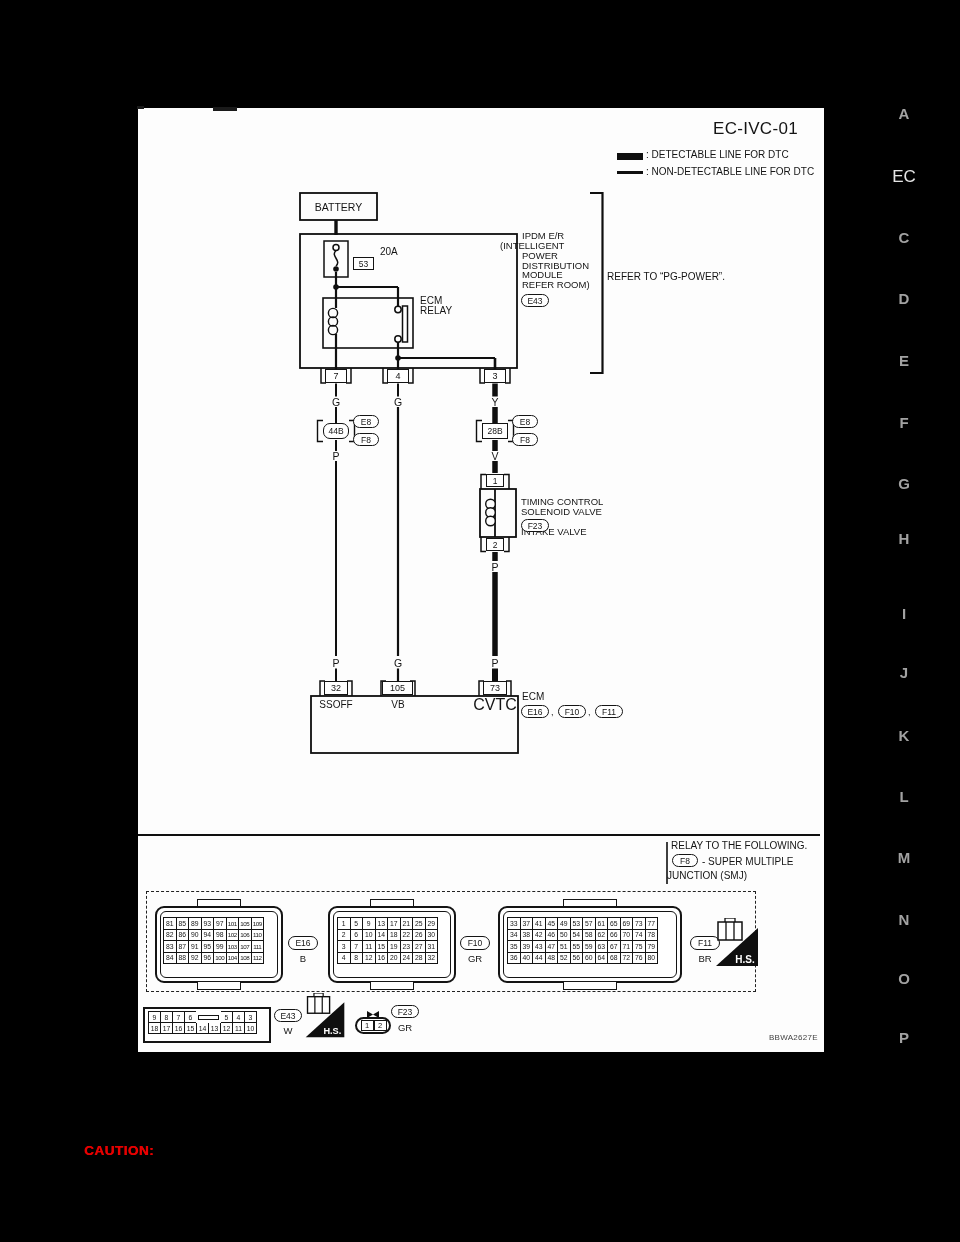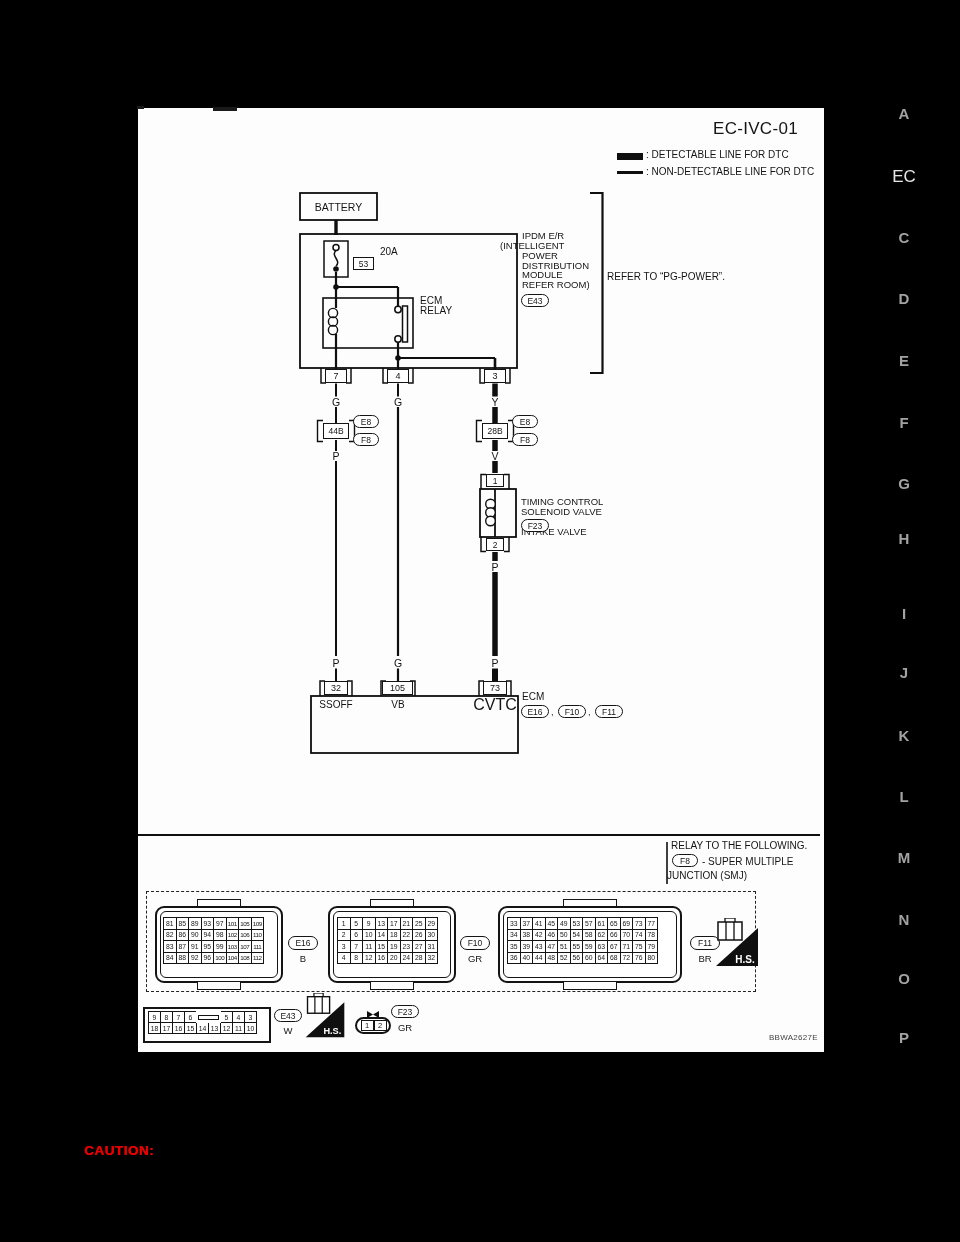--- a/index.html
+++ b/index.html
@@ -149,21 +149,21 @@
   <div class="wlbl" style="left:327px;top:397px;width:18px;height:10px;">G</div>
   <div class="wlbl" style="left:389px;top:397px;width:18px;height:10px;">G</div>
   <div class="wlbl" style="left:486px;top:397px;width:18px;height:10px;">Y</div>
   <div class="wlbl" style="left:327px;top:451px;width:18px;height:10px;">P</div>
   <div class="wlbl" style="left:486px;top:451px;width:18px;height:10px;">V</div>
   <div class="wlbl" style="left:486px;top:561.5px;width:18px;height:10px;">P</div>
   <div class="wlbl" style="left:327px;top:657px;width:18px;height:11px;">P</div>
   <div class="wlbl" style="left:389px;top:657px;width:18px;height:11px;">G</div>
   <div class="wlbl" style="left:486px;top:657px;width:18px;height:11px;">P</div>
 
-  <div class="pinbox" style="left:323px;top:423px;width:26px;height:16px;font-size:8.5px;">44B</div>
+  <div class="pinbox" style="left:323px;top:423px;width:26px;height:16px;font-size:8.5px;border-radius:7px;">44B</div>
   <div class="oval" style="left:353px;top:415px;width:26px;height:13px;">E8</div>
   <div class="oval" style="left:353px;top:433px;width:26px;height:13px;">F8</div>
   <div class="pinbox" style="left:482px;top:423px;width:26px;height:16px;font-size:8.5px;">28B</div>
   <div class="oval" style="left:512px;top:415px;width:26px;height:13px;">E8</div>
   <div class="oval" style="left:512px;top:433px;width:26px;height:13px;">F8</div>
 
   <div class="pinbox" style="left:486px;top:474px;width:18px;height:13px;font-size:8.5px;">1</div>
   <div class="pinbox" style="left:486px;top:538px;width:18px;height:13px;font-size:8.5px;">2</div>
   <div class="txt small" style="left:521px;top:487px;margin-top:40px;">INTAKE VALVE</div>
   <div class="txt small" style="left:521px;top:497px;">TIMING CONTROL</div>

